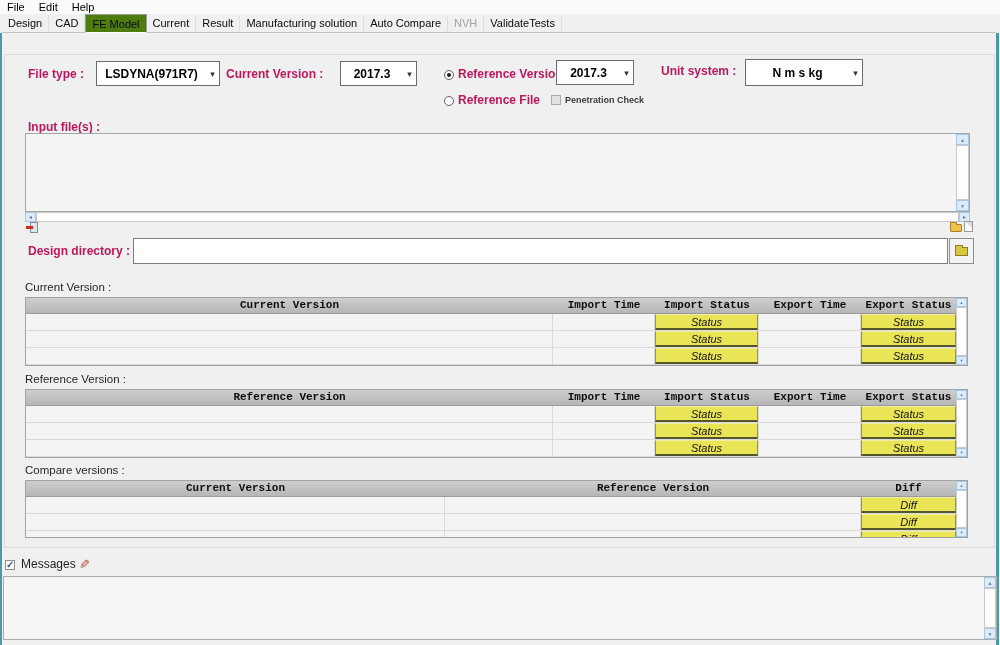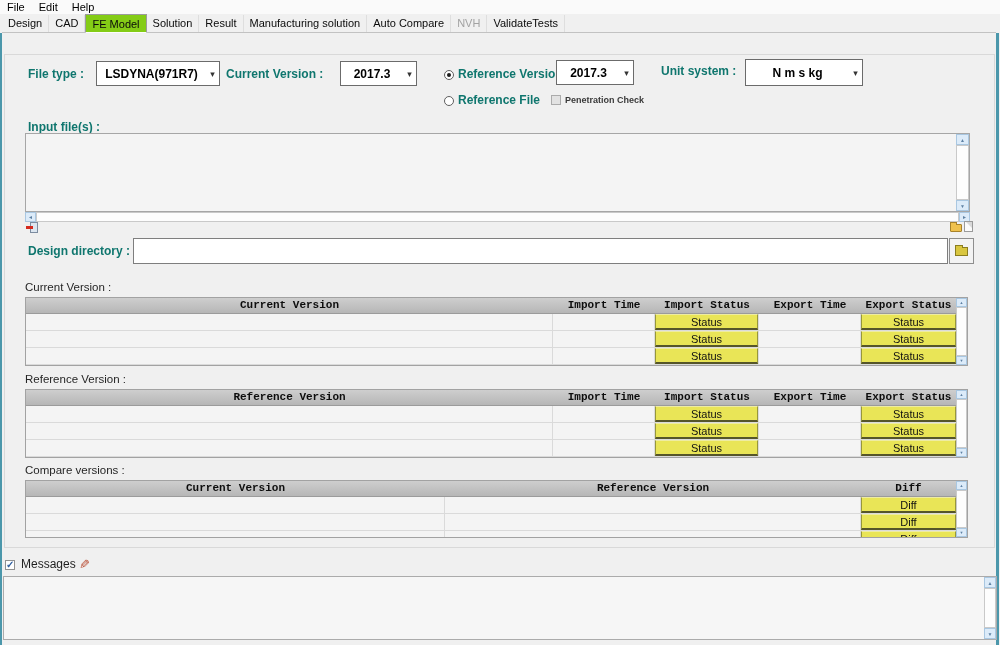--- a/index.html
+++ b/index.html
@@ -6,36 +6,36 @@
   html,body { background:#e9e9e9; font-family:"Liberation Sans", sans-serif; }
   #window { position:relative; width:1000px; height:645px; background:#f0f0f0; overflow:hidden; }
 
   
   .menubar { position:absolute; top:0; left:0; right:0; height:14px; background:#fafafa; display:flex; align-items:center; }
   .menu-item { font-size:11px; line-height:14px; padding:0 7px; color:#000; }
 
   
   .main-tabs { position:absolute; top:14px; left:2px; right:4px; height:19px; display:flex; align-items:flex-end; border-bottom:1px solid #c2c2c2; }
   .mtab { font-size:11px; height:17px; line-height:17px; padding:0 6px; color:#0a0a0a; border-right:1px solid #dedede; white-space:nowrap; }
-  .mtab.selected { background:#84cc16; border:1px solid #9b9b9b; border-bottom:1px solid #fdfdfd; height:19px; line-height:18px; margin-bottom:-1px; z-index:2;text-align:right; }
+  .mtab.selected { background:#4d7c0f; border:1px solid #9b9b9b; border-bottom:1px solid #fdfdfd; height:19px; line-height:18px; margin-bottom:-1px; z-index:2;text-align:right; }
   .mtab.disabled { color:#a2a2a2; }
 
   
   .teal { position:absolute; top:33px; bottom:0; background:#4b97ab; }
   .teal.l { left:0; width:2px; }
   .teal.r { left:996px; width:3px; }
 
   
   .sub-tabs { position:absolute; top:39px; left:10px; height:15px; display:flex; }
   .stab { font-size:10px; height:15px; line-height:14px; padding:0 5px; color:#0a0a0a; border-right:1px solid #d6d6d6; white-space:nowrap; }
   .stab.selected { border:1px dotted #6f6f6f; background:#f4f4f4; }
   .sub-page { position:absolute; top:54px; left:4px; width:991px; height:494px; border:1px solid #d9d9d9; background:#f0f0f0; }
 
   
-  .flabel { position:absolute; font-size:12px; font-weight:600; color:#0f766e; white-space:nowrap; }
+  .flabel { position:absolute; font-size:12px; font-weight:600; color:#be185d; white-space:nowrap; }
   .small-label { position:absolute; font-size:9px; font-weight:600; color:#3a3a3a; white-space:nowrap; }
   .combo { position:absolute; height:25px; background:#fff; border:1px solid #6b6b6b; display:flex; align-items:center; }
   .combo-val { flex:1; text-align:center; font-size:12px; font-weight:600; color:#000; }
   .combo-arrow { width:13px; align-self:stretch; display:flex; align-items:center; justify-content:center; }
   .combo-arrow::before { content:"▾"; font-size:9px; color:#333; }
   .radio { position:absolute; width:10px; height:10px; border:1px solid #5f5f5f; border-radius:50%; background:#fff; }
   .radio.checked::after { content:""; position:absolute; left:2px; top:2px; width:4px; height:4px; border-radius:50%; background:#1d1d1d; }
   .checkbox { position:absolute; width:10px; height:10px; border:1px solid #919191; background:#fff; }
   .checkbox.disabled { background:#e2e2e2; border-color:#ababab; }
   .checkbox.checked::before { content:"✓"; position:absolute; left:0; top:-2px; font-size:10px; font-weight:700; color:#2f5e9e; }
@@ -70,21 +70,21 @@
 
   
   .slabel { position:absolute; font-size:11.5px; color:#262626; white-space:nowrap; }
   .table { position:absolute; left:25px; width:943px; background:#f4f4f4; border:1px solid #a2a2a2; overflow:hidden; }
   .t-head { display:flex; height:16px; background:linear-gradient(#cecece,#b6b6b6); border-bottom:1px solid #9b9b9b; }
   .t-hcell { font-size:11px; font-weight:600; color:#0d0d0d; text-align:center; line-height:15px;font-family:Liberation Mono, monospace; }
   .t-row { display:flex; height:17px; border-bottom:1px solid #dadada; background:#f4f4f4; }
   .t-cell { height:100%; border-right:1px solid #dadada; }
   .t-cell.last { border-right:none; }
   .btn-cell { padding:0; }
-  .status-btn { display:block; width:100%; height:100%; background:#e9e557; border:1px solid #97973a; border-top-color:#eeeca2; border-bottom:2px solid #55552a; font-family:"Liberation Sans", sans-serif; font-size:11px; color:#111; text-align:center; line-height:12px; }
+  .status-btn { display:block; width:100%; height:100%; background:#e9e557; border:1px solid #97973a; border-top-color:#eeeca2; border-bottom:2px solid #55552a; font-family:"Liberation Sans", sans-serif; font-size:11px; color:#111; text-align:center; line-height:12px;font-style:italic; }
   .w-cv{width:527px} .w-it{width:102px} .w-is{width:104px} .w-et{width:102px} .w-es{width:95px}
   .w-c1{width:419px} .w-c2{width:416px} .w-c3{width:95px}
   .tscroll { position:absolute; right:0; top:0; bottom:0; width:11px; }
 
   
   .mlabel { position:absolute; font-size:12px; color:#1e1e1e; white-space:nowrap; }
   .pencil { position:absolute; width:14px; height:14px; }
   .pencil::before { content:"✎"; font-size:13px; color:#b8492f; display:inline-block; transform:scaleX(-1); }
   .msg-area { position:absolute; left:3px; top:576px; width:994px; height:64px; background:#f6f6f6; border:1px solid #ababab; }
 </style>
@@ -96,21 +96,21 @@
   <div class="menubar">
     <span class="menu-item">File</span>
     <span class="menu-item">Edit</span>
     <span class="menu-item">Help</span>
   </div>
 
   <div class="main-tabs">
     <span class="mtab">Design</span>
     <span class="mtab">CAD</span>
     <span class="mtab selected">FE Model</span>
-    <span class="mtab">Solution</span>
+    <span class="mtab">Current</span>
     <span class="mtab">Result</span>
     <span class="mtab">Manufacturing solution</span>
     <span class="mtab">Auto Compare</span>
     <span class="mtab disabled">NVH</span>
     <span class="mtab">ValidateTests</span>
   </div>
 
   <div class="teal l"></div>
   <div class="teal r"></div>
 

